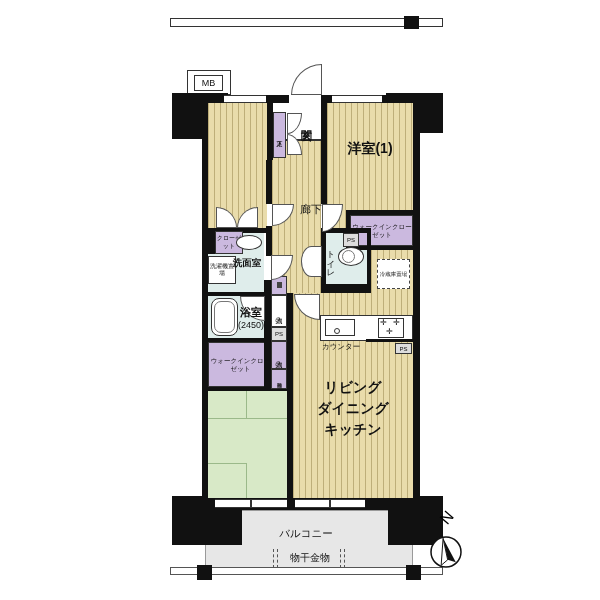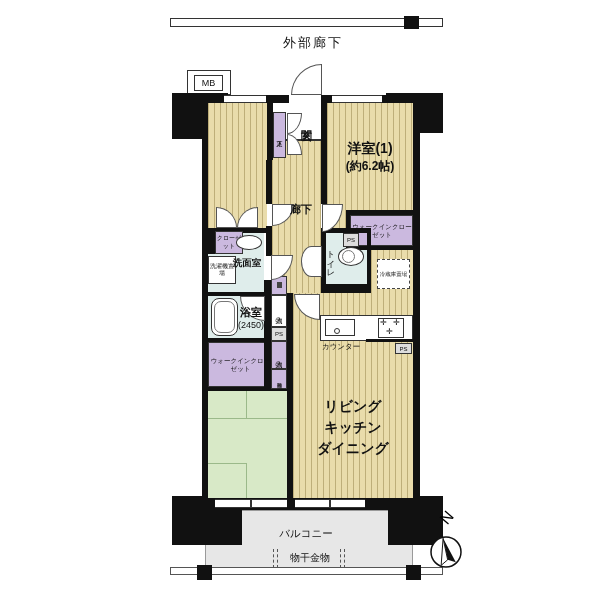--- a/index.html
+++ b/index.html
@@ -28,21 +28,20 @@
   .fixture{background:#fff;border:1px solid #333;}
   .dashv{border-left:1px dashed #555;border-right:1px dashed #555;}
 </style>
 </head>
 <body>
 
 <div id="stage">
 
   <div class="px whitebox" style="left:170px;top:18px;width:273px;height:9px"></div>
   <div class="px wall" style="left:404px;top:16px;width:15px;height:13px"></div>
-  <div class="lbl" style="left:258px;top:36px;width:110px;font-size:13px;letter-spacing:2px">外部廊下</div>
 
   <div class="px whitebox" style="left:187px;top:70px;width:44px;height:25px"></div>
   <div class="px whitebox" style="left:194px;top:75px;width:29px;height:16px;font-size:9px;display:flex;align-items:center;justify-content:center">MB</div>
 
   <div class="px gray" style="left:205px;top:510px;width:208px;height:58px"></div>
   <div class="px whitebox" style="left:170px;top:567px;width:273px;height:8px;border-color:#555"></div>
   <div class="px wall" style="left:197px;top:565px;width:15px;height:15px"></div>
   <div class="px wall" style="left:406px;top:565px;width:15px;height:15px"></div>
 
   <div class="px wall" style="left:202px;top:95px;width:218px;height:8px"></div>
@@ -135,37 +134,36 @@
   <div class="px arc" style="left:216px;top:207px;width:21px;height:21px;border-radius:0 100% 0 0"></div>
   <div class="px arc" style="left:237px;top:207px;width:21px;height:21px;border-radius:100% 0 0 0"></div>
   <div class="px arc" style="left:272px;top:204px;width:22px;height:22px;border-radius:0 0 100% 0"></div>
   <div class="px arc" style="left:322px;top:204px;width:21px;height:28px;border-radius:0 0 100% 0"></div>
   <div class="px arc" style="left:271px;top:255px;width:22px;height:25px;border-radius:0 0 100% 0"></div>
   <div class="px arc" style="left:240px;top:296px;width:25px;height:25px;border-radius:0 0 0 100%"></div>
   <div class="px arc" style="left:301px;top:246px;width:21px;height:31px;border-radius:50% 0 0 50% / 50% 0 0 50%"></div>
   <div class="px arc" style="left:294px;top:294px;width:26px;height:26px;border-radius:0 0 0 100%"></div>
 
   <div class="px vtext" style="left:299px;top:104px;width:14px;height:34px;font-size:11px;font-weight:bold">玄関</div>
-  <div class="lbl" style="left:284px;top:203px;width:34px;font-size:11px;font-weight:bold">廊下</div>
+  <div class="lbl" style="left:294px;top:203px;width:34px;font-size:11px;font-weight:normal">廊下</div>
   <div class="px rlabel" style="left:327px;top:140px;width:86px">
     <div class="l1">洋室(1)</div>
-    <div class="l2">(約6.2帖)</div>
   </div>
   <div class="px smallcap wrap2" style="left:352px;top:218px;width:60px;height:26px;font-size:6.5px">ウォークインクローゼット</div>
   <div class="px vtext" style="left:325px;top:238px;width:12px;height:42px;font-size:8.5px">トイレ</div>
   <div class="lbl" style="left:228px;top:258px;width:38px;font-size:9.5px;font-weight:bold">洗面室</div>
   <div class="px rlabel" style="left:236px;top:305px;width:30px">
     <div style="font-size:11px;font-weight:bold">浴室</div>
     <div style="font-size:9px">(2450)</div>
   </div>
   <div class="px smallcap wrap2" style="left:210px;top:353px;width:61px;height:24px;font-size:6.5px">ウォークインクローゼット</div>
-  <div class="px rlabel" style="left:298px;top:396px;width:110px;line-height:1.5">
+  <div class="px rlabel" style="left:298px;top:377px;width:110px;line-height:1.5">
     <div class="l1">リビング</div>
+    <div class="l1">ダイニング</div>
     <div class="l1">キッチン</div>
-    <div class="l1">ダイニング</div>
   </div>
   <div class="lbl" style="left:322px;top:343px;width:46px;font-size:7.5px;text-align:left">カウンター</div>
 
   <div class="lbl" style="left:275px;top:527px;width:62px;font-size:10.5px">バルコニー</div>
   <div class="px dashv" style="left:273px;top:549px;width:5px;height:19px"></div>
   <div class="lbl" style="left:281px;top:552px;width:58px;font-size:10px">物干金物</div>
   <div class="px dashv" style="left:340px;top:549px;width:5px;height:19px"></div>
 
   <svg class="px" style="left:424px;top:506px" width="46" height="70" viewBox="0 0 46 70">
     <text x="18" y="20" font-size="16" font-family="Liberation Sans, sans-serif" transform="rotate(-50 20 14)">N</text>

